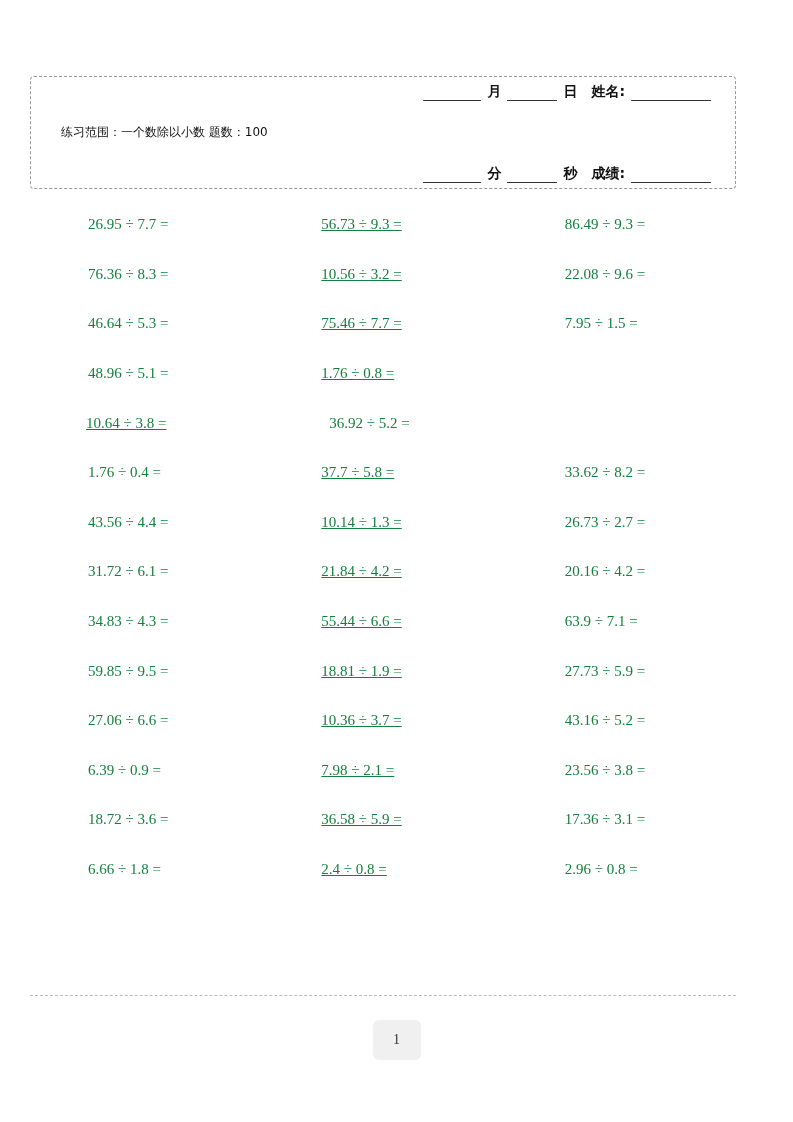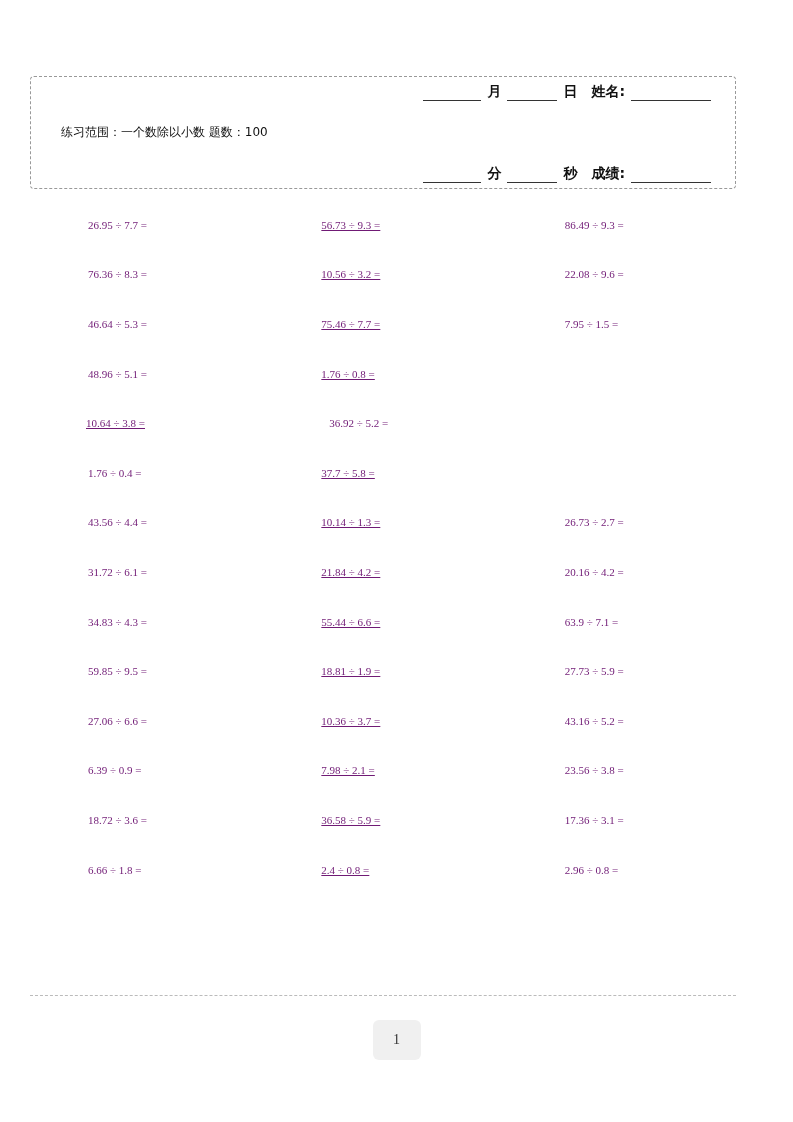--- a/index.html
+++ b/index.html
@@ -81,23 +81,23 @@
     top: 200px;
     width: 706px;
   }
   .row {
     display: flex;
     height: 49.6px;
     align-items: center;
   }
   .cell {
     width: 33.3333%;
-    font-size: 11px;
+    font-size: 15px;
     font-family: "Liberation Serif", serif;
-    color: #701a75;
+    color: #15803d;
     white-space: nowrap;
   }
   .col0 { padding-left: 58px; }
   .col1 { padding-left: 56px; text-decoration: underline; }
   .col2 { padding-left: 64px; }
 
   
   .footer-rule {
     position: absolute;
     left: 30px;
@@ -171,20 +171,21 @@
         <div class="cell col0">48.96 ÷ 5.1 =</div>
         <div class="cell col1">1.76 ÷ 0.8 =</div>
       </div>
     <div class="row">
         <div class="cell col1">10.64 ÷ 3.8 =</div>
         <div class="cell col2">36.92 ÷ 5.2 =</div>
       </div>
     <div class="row">
         <div class="cell col0">1.76 ÷ 0.4 =</div>
         <div class="cell col1">37.7 ÷ 5.8 =</div>
+        <div class="cell col2">33.62 ÷ 8.2 =</div>
       </div>
     <div class="row">
         <div class="cell col0">43.56 ÷ 4.4 =</div>
         <div class="cell col1">10.14 ÷ 1.3 =</div>
         <div class="cell col2">26.73 ÷ 2.7 =</div>
       </div>
     <div class="row">
         <div class="cell col0">31.72 ÷ 6.1 =</div>
         <div class="cell col1">21.84 ÷ 4.2 =</div>
         <div class="cell col2">20.16 ÷ 4.2 =</div>

